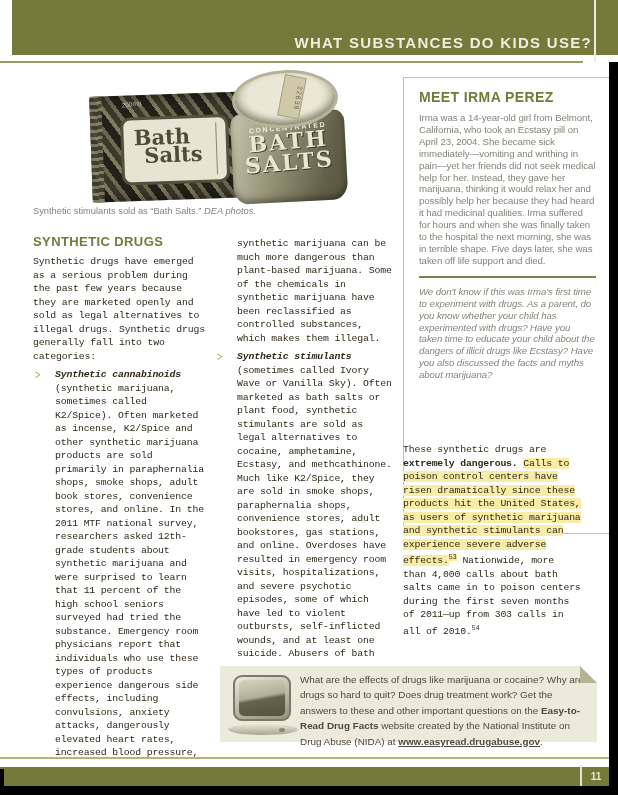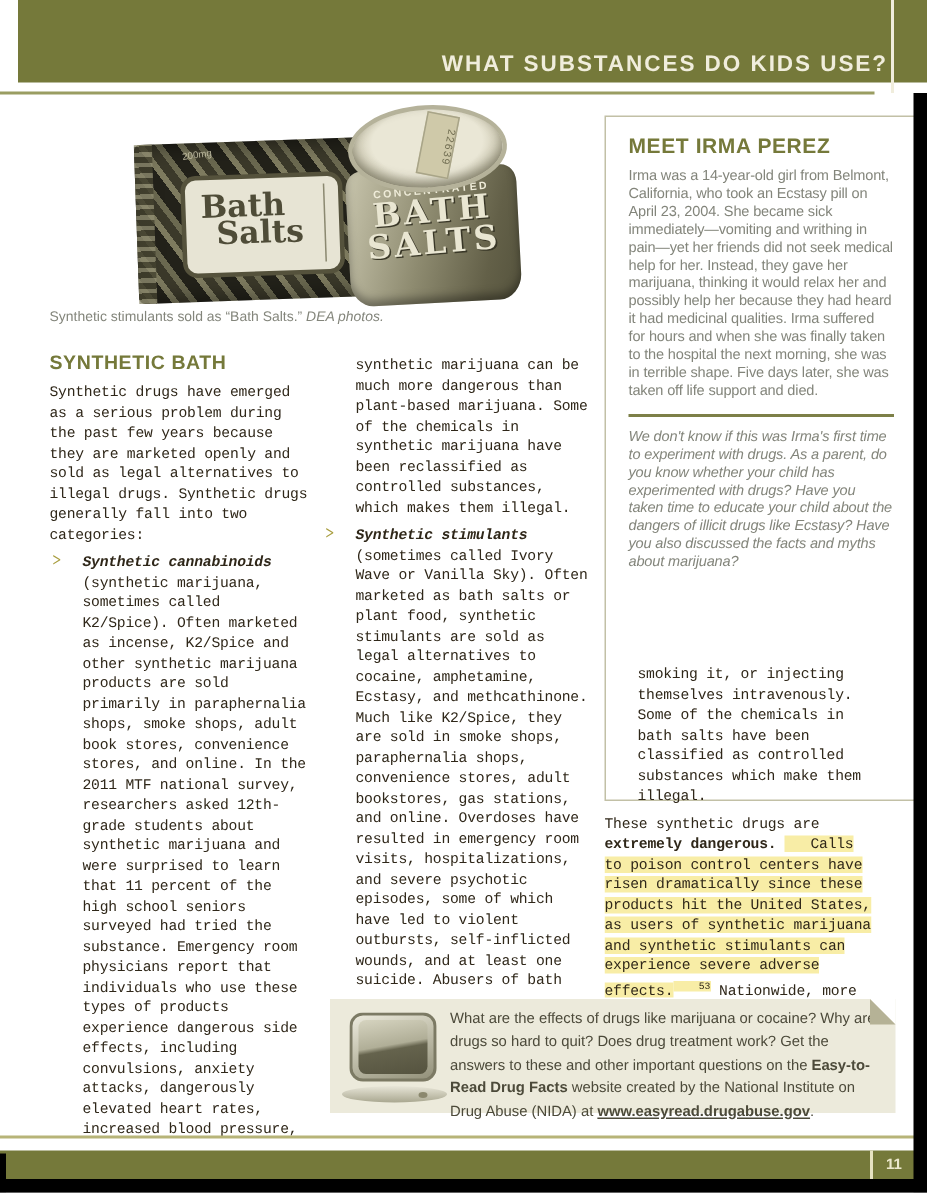--- a/index.html
+++ b/index.html
@@ -56,21 +56,21 @@
         font-size:9.8px;line-height:13.5px;letter-spacing:-0.15px;color:var(--body-ink);}
   .col p{margin:0 0 5px 0;font-family:Liberation Mono, monospace;}
   .col-left{left:33px;top:255px;width:174px;height:505px;}
   .col-mid{left:215px;top:237px;width:180px;height:425px;}
   .col-right{left:403px;top:443px;width:178px;height:222px;}
   .bullet{position:relative;padding-left:22px;margin-bottom:5px;}
   .chev{position:absolute;left:2px;top:0;color:var(--gold);font-weight:bold;font-size:10px;
         transform:scaleY(1.25);display:inline-block;}
   .run-b{font-weight:bold;}
   .run-bi{font-weight:bold;font-style:italic;}
-  .run-hl{background:var(--highlight);padding-left:17px;}
+  .run-hl{background:var(--highlight);}
   .run-sup{font-size:6.5px;vertical-align:4px;letter-spacing:0;}
   .run-u{text-decoration:underline;}
   
   .sidebar{position:absolute;left:403px;top:77px;width:208px;height:457px;box-sizing:border-box;
         border:1px solid var(--border-tan);padding:11px 14px 0 15px;overflow:hidden;background:#fff;}
   .sidebar h3{margin:0 0 7px 0;font-size:14px;font-weight:bold;color:var(--olive);letter-spacing:.4px;}
   .sidebar p{margin:0;font-size:9.7px;line-height:11.9px;letter-spacing:-0.1px;color:var(--muted);}
   .sb-divider{height:2px;background:#7d8048;margin:9px 0 8px 0;}
   .sidebar .questions{font-style:italic;}
   
@@ -132,21 +132,21 @@
       <div class="jar-lid">
         <div class="jar-sticker">22639</div>
       </div>
     </div>
   </div>
   <div class="caption">
     <span>Synthetic stimulants sold as “Bath Salts.”</span>
     <i>DEA photos.</i>
   </div>
 
-  <h2 class="sec-head">SYNTHETIC BATH</h2>
+  <h2 class="sec-head">SYNTHETIC DRUGS</h2>
 
   <div class="col col-left">
     <p>Synthetic drugs have emerged as a serious problem during the past few years because they are marketed openly and sold as legal alternatives to illegal drugs. Synthetic drugs generally fall into two categories:</p>
     <div class="bullet">
       <span class="chev">&gt;</span>
       <p><span class="run-bi">Synthetic cannabinoids</span><span> (synthetic marijuana, sometimes called K2/Spice). Often marketed as incense, K2/Spice and other synthetic marijuana products are sold primarily in paraphernalia shops, smoke shops, adult book stores, convenience stores, and online. In the 2011 MTF national survey, researchers asked 12th-grade students about synthetic marijuana and were surprised to learn that 11 percent of the high school seniors surveyed had tried the substance. Emergency room physicians report that individuals who use these types of products experience dangerous side effects, including convulsions, anxiety attacks, dangerously elevated heart rates, increased blood pressure, vomiting, and disorientation. Synthetic cannabinoids are sprayed on plant material that provides a vehicle for the most common route of administration—smoking (using a pipe, a water pipe, or rolling the drug-spiked plant material in cigarette papers). Because the ingredients are unregulated and often unknown,</span></p>
     </div>
   </div>
 
   <div class="col col-mid">
@@ -160,23 +160,20 @@
   </div>
 
   <div class="sidebar">
     <h3>MEET IRMA PEREZ</h3>
     <p class="story">Irma was a 14-year-old girl from Belmont, California, who took an Ecstasy pill on April 23, 2004. She became sick immediately—vomiting and writhing in pain—yet her friends did not seek medical help for her. Instead, they gave her marijuana, thinking it would relax her and possibly help her because they had heard it had medicinal qualities. Irma suffered for hours and when she was finally taken to the hospital the next morning, she was in terrible shape. Five days later, she was taken off life support and died.</p>
     <div class="sb-divider"></div>
     <p class="questions">We don't know if this was Irma's first time to experiment with drugs. As a parent, do you know whether your child has experimented with drugs? Have you taken time to educate your child about the dangers of illicit drugs like Ecstasy? Have you also discussed the facts and myths about marijuana?</p>
   </div>
 
   <div class="col col-right">
-    <div class="bullet">
-      <p>smoking it, or injecting themselves intravenously. Some of the chemicals in bath salts have been classified as controlled substances which make them illegal.</p>
-    </div>
     <p><span>These synthetic drugs are </span><span class="run-b">extremely dangerous.</span><span> </span><span class="run-hl">Calls to poison control centers have risen dramatically since these products hit the United States, as users of synthetic marijuana and synthetic stimulants can experience severe adverse effects.</span><span class="run-sup run-hl">53</span><span> Nationwide, more than 4,000 calls about bath salts came in to poison centers during the first seven months of 2011—up from 303 calls in all of 2010.</span><span class="run-sup">54</span></p>
   </div>
 
   <div class="infobox">
     <div class="tv">
       <div class="tv-frame"></div>
       <div class="tv-screen"></div>
       <div class="tv-base"></div>
       <div class="tv-knob"></div>
     </div>

